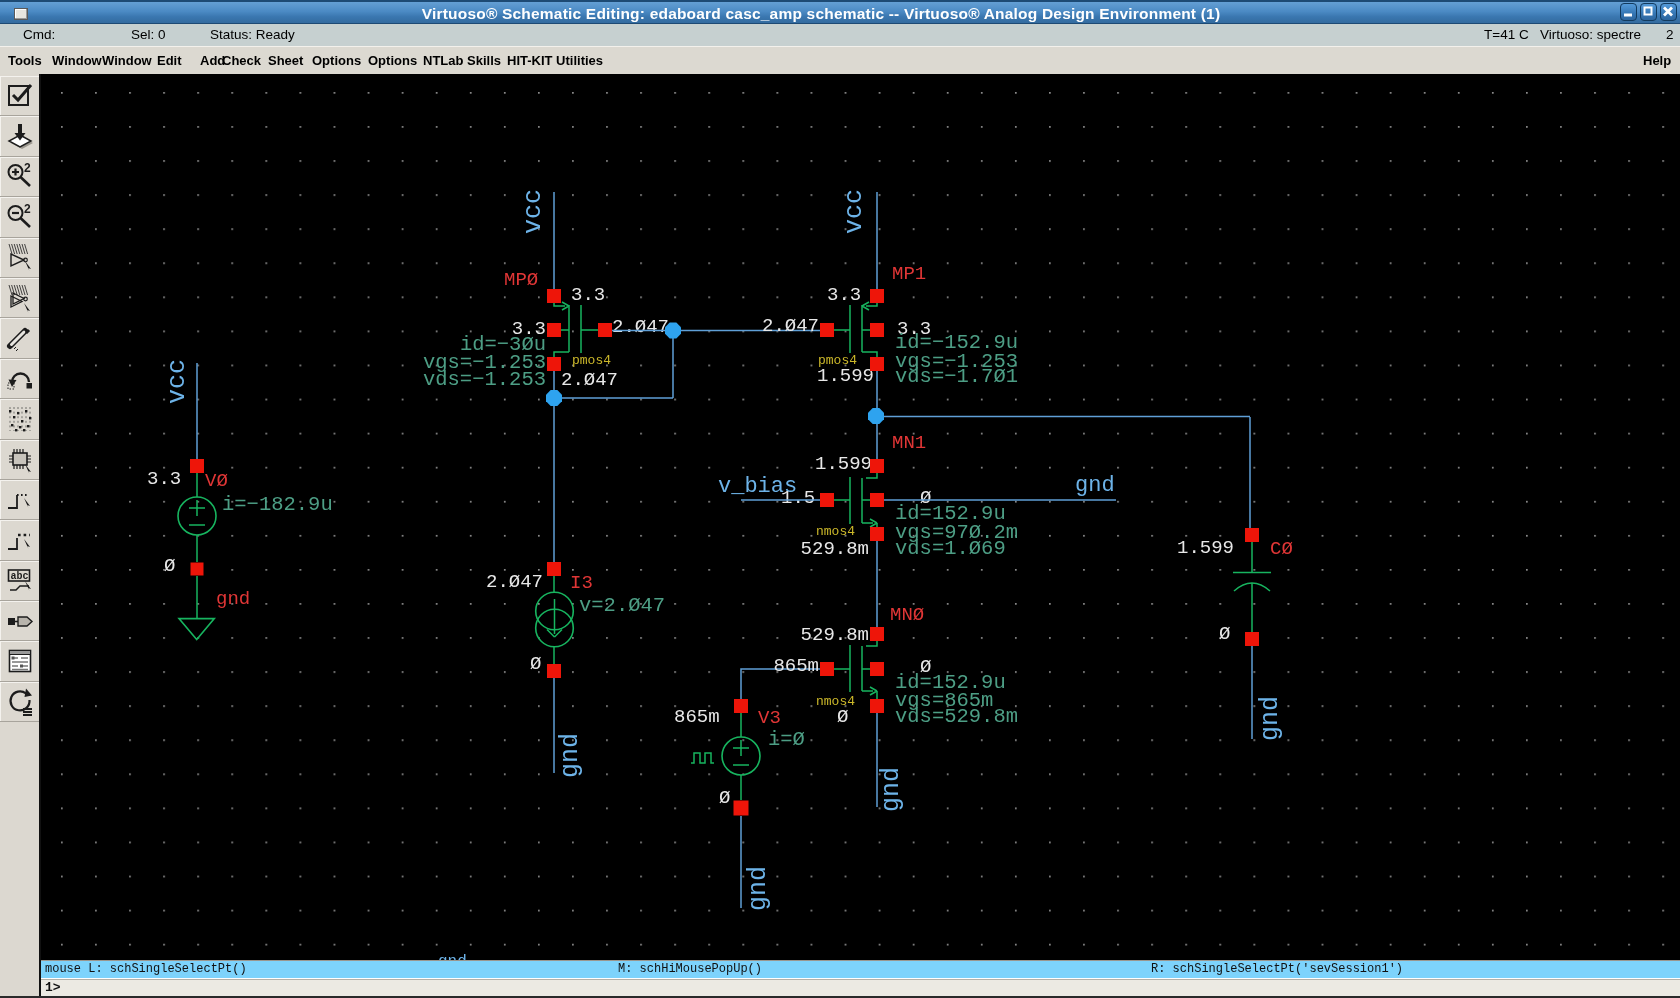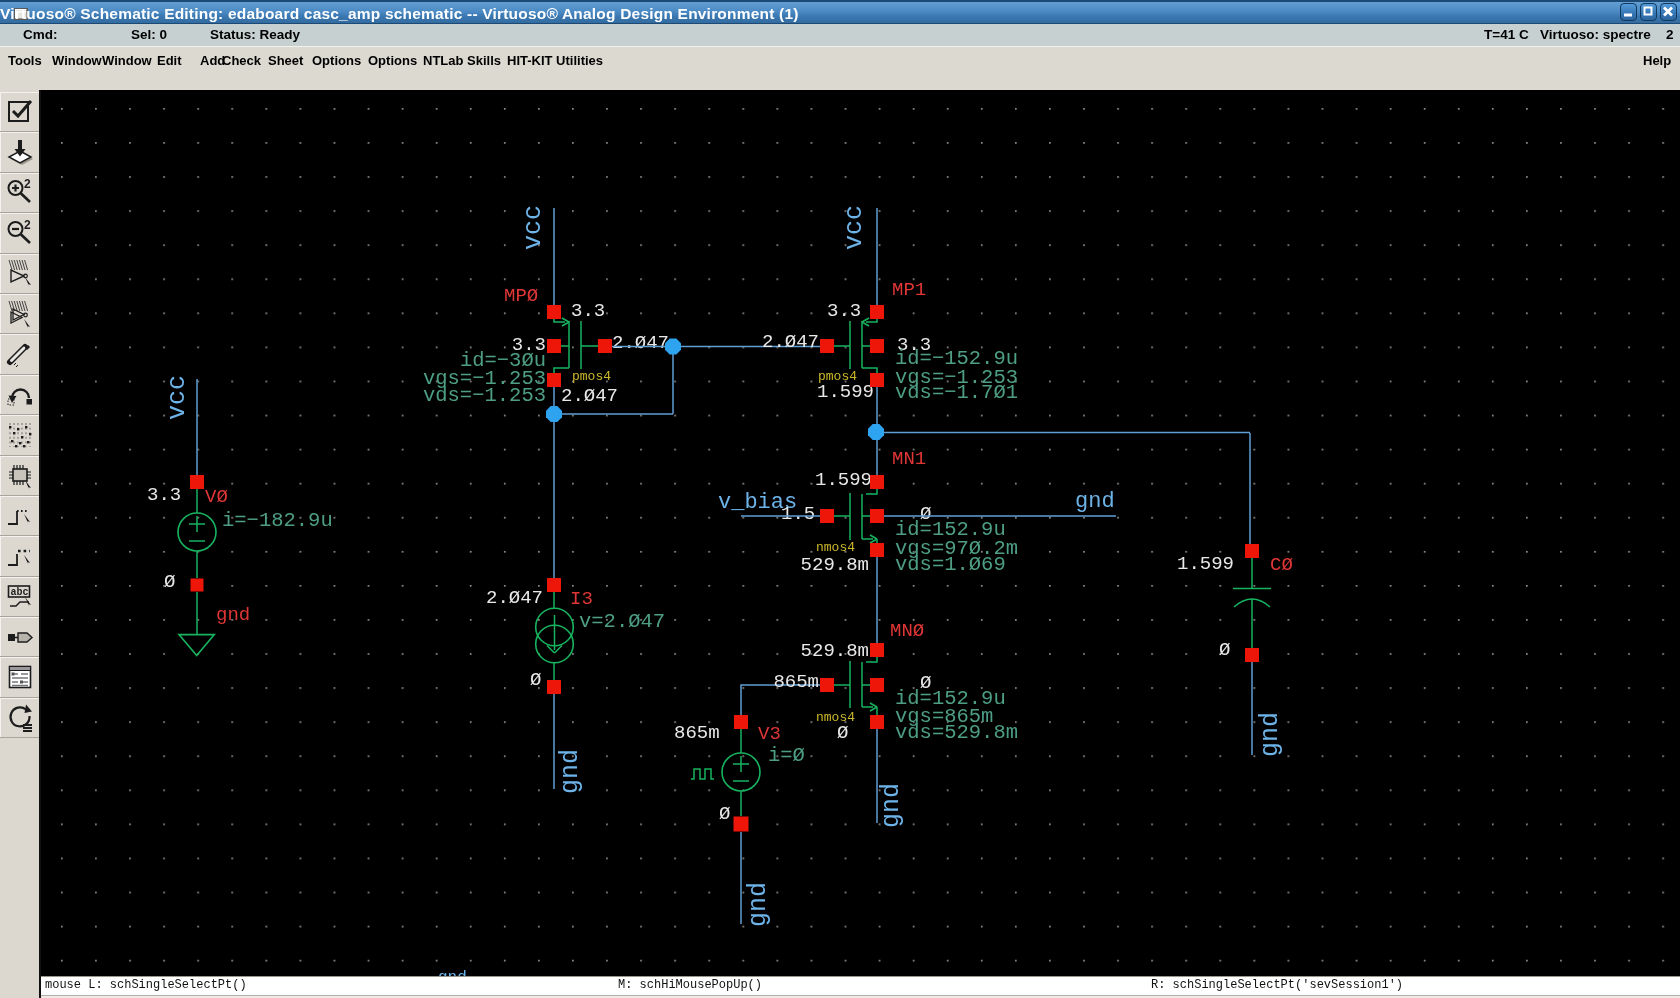--- a/index.html
+++ b/index.html
@@ -1,28 +1,28 @@
 <!DOCTYPE html>
 <html><head><meta charset="utf-8"><style>
 *{margin:0;padding:0;box-sizing:border-box}
 html,body{width:1680px;height:998px;overflow:hidden;background:#000;font-family:"Liberation Sans",sans-serif}
 .titlebar{height:24px;background:linear-gradient(#649fd4 0%,#4b8ac4 45%,#3a77b0 70%,#336b9f 100%);border-top:2px solid #1d4a74;border-bottom:1px solid #1d4a74;position:relative}
 .titlebar .menu-ic{position:absolute;left:14px;top:6px;width:14px;height:12px;background:#e8e6e0;border:1px solid #5a5a5a;box-shadow:inset -1px -1px 0 #9a9a9a,inset 1px 1px 0 #fff}
-.titlebar .title{position:absolute;top:3px;left:0;right:38px;text-align:left;color:#fff;font-weight:bold;font-size:15.5px;letter-spacing:.2px}
+.titlebar .title{position:absolute;top:3px;left:0;right:38px;text-align:center;color:#fff;font-weight:bold;font-size:15.5px;letter-spacing:.2px}
 .winbtns{position:absolute;right:3px;top:1px;display:flex;gap:3px}
 .wb{width:17px;height:18px;border-radius:4px;background:linear-gradient(#549ad9,#3576b4 60%,#2d669e);border:1.5px solid #123a5e;color:#fff;position:relative}
-.cmdbar{height:22px;background:#c6d0d0;font-size:13.5px;font-weight:bold;color:#000;position:relative}
+.cmdbar{height:22px;background:#c6d0d0;font-size:13.5px;font-weight:normal;color:#000;position:relative}
 .cmdbar span{position:absolute;top:3px}
-.menubar{height:44px;background:#dcd9d1;border-top:1px solid #f3f1ec;font-size:13px;font-weight:bold;color:#000;position:relative}
+.menubar{height:28px;background:#dcd9d1;border-top:1px solid #f3f1ec;font-size:13px;font-weight:bold;color:#000;position:relative}
 .menubar span{position:absolute;top:6px}
 .main{display:flex;height:922px}
 .toolcol{width:41px;background:#dcd8d0;border-right:2px solid #111;display:flex;flex-direction:column;padding-top:2px}
 .tb{width:39px;height:40.4px;display:flex;align-items:center;justify-content:center;border-bottom:1px solid #a8a49c;box-shadow:inset 1px 1px 0 #f4f2ee}
 .work{flex:1;display:flex;flex-direction:column}
-.statusrow{height:18px;background:#ffffff;border-top:1px solid #9a968e;font-family:"Liberation Mono",monospace;font-size:12px;color:#111;position:relative}
+.statusrow{height:18px;background:#7dd3fc;border-top:1px solid #9a968e;font-family:"Liberation Mono",monospace;font-size:12px;color:#111;position:relative}
 .statusrow span{position:absolute;top:1px}
 .promptrow{height:18px;background:#eceae3;border-top:1px solid #fff;box-shadow:inset 0 1px 0 #b5b1a9;font-family:"Liberation Mono",monospace;font-weight:bold;font-size:13px;color:#111;position:relative;}
 .promptrow span{position:absolute;top:1px;left:4px}
 </style></head><body>
 <div class="titlebar">
  <div class="menu-ic"></div>
  <div class="title">Virtuoso® Schematic Editing: edaboard casc_amp schematic -- Virtuoso® Analog Design Environment (1)</div>
  <div class="winbtns">
   <div class="wb"><svg width="14" height="15" viewBox="0 0 14 15">
           <path d="M3,11 H11" stroke="#fff" stroke-width="3"></path>

